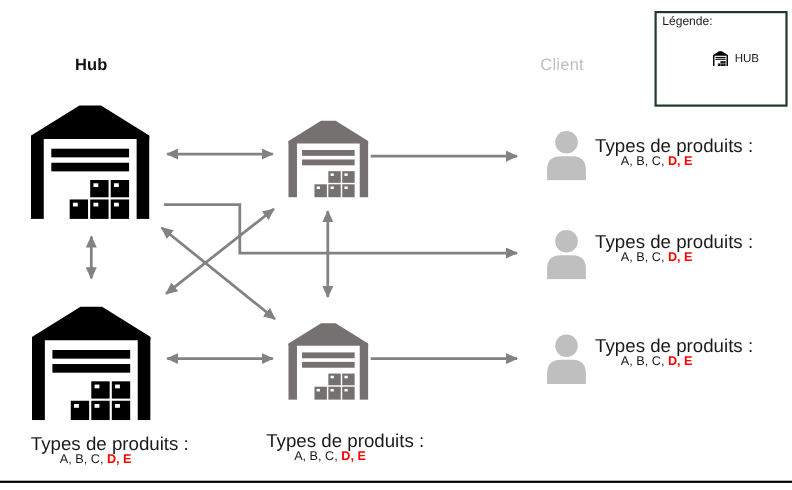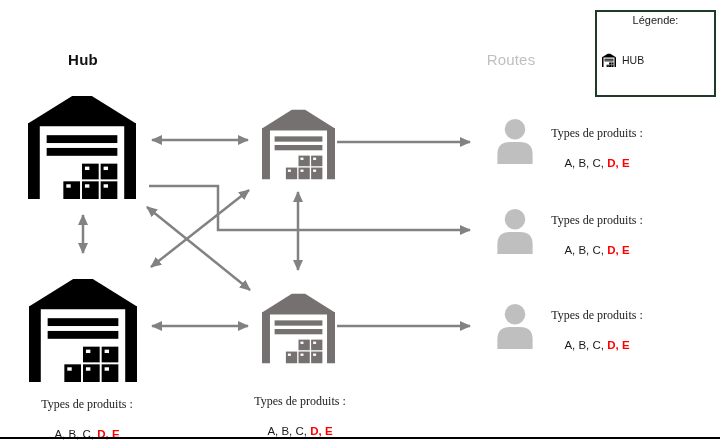--- a/index.html
+++ b/index.html
@@ -7,27 +7,27 @@
     position:relative;width:720px;height:445px;background:#ffffff;overflow:hidden;
     font-family:"Liberation Sans", sans-serif;
   }
   .hdr{position:absolute;top:51px;font-size:15px;text-align:center;letter-spacing:.2px;}
   .hdr-hub{left:43px;width:80px;color:#111111;font-weight:600;}
   .hdr-ent{left:252px;width:82px;color:#3f3f3f;font-weight:400;}
   .hdr-cli{left:470px;width:82px;color:#bfbfbf;font-weight:400;}
   .routes{position:absolute;left:0;top:0;pointer-events:none;}
   .icon{position:absolute;display:block;}
   .prod{position:absolute;text-align:center;color:#1a1a1a;}
-  .prod-title{font-size:12px;line-height:14px;white-space:nowrap;font-family:Liberation Serif, serif;}
-  .prod-vals{font-size:11.5px;line-height:14px;white-space:nowrap;margin-top:16px;}
+  .prod-title{font-size:17px;line-height:14px;white-space:nowrap;}
+  .prod-vals{font-size:11.5px;line-height:14px;white-space:nowrap;}
   .prod-vals .hl{color:#ff0000;font-weight:bold;}
   .legend{
     position:absolute;left:595px;top:10px;width:121px;height:87px;
     box-sizing:border-box;border:2px solid #1d3c26;background:#fff;
-    display:flex;flex-direction:column;padding:2px 5px 3px 5px;
+    display:flex;flex-direction:row;padding:2px 5px 3px 5px;
   }
   .legend-title{font-size:11px;color:#1a1a1a;text-align:center;line-height:13px;}
   .legend-item{display:flex;align-items:center;gap:6px;flex:1;min-height:0;}
   .legend-item span{font-size:10.5px;color:#1a1a1a;white-space:nowrap;}
   .legend-icon{flex:0 0 auto;display:block;}
   .bottom-line{position:absolute;left:0;top:437px;width:720px;height:2px;background:#000;}
 </style>
 </head>
 <body>
 
@@ -55,21 +55,21 @@
         </g>
       </symbol>
       <symbol id="sym-person" viewBox="0 0 100 94">
         <circle cx="50" cy="23" r="21"></circle>
         <path d="M14,94 L14,74 Q14,49 40,49 L60,49 Q86,49 86,74 L86,94 Z"></path>
       </symbol>
     </defs>
   </svg>
 
   <div class="hdr hdr-hub">Hub</div>
-  <div class="hdr hdr-cli">Routes</div>
+  <div class="hdr hdr-cli">Client</div>
 
   <svg class="routes" width="720" height="445" viewBox="0 0 720 445">
     <defs>
       <marker id="ah-end" orient="auto" markerUnits="userSpaceOnUse" markerWidth="12" markerHeight="10" refX="10" refY="5">
         <path d="M0,0 L11,5 L0,10 Z" fill="#828282"></path>
       </marker>
       <marker id="ah-start" orient="auto-start-reverse" markerUnits="userSpaceOnUse" markerWidth="12" markerHeight="10" refX="10" refY="5">
         <path d="M0,0 L11,5 L0,10 Z" fill="#828282"></path>
       </marker>
     </defs>

